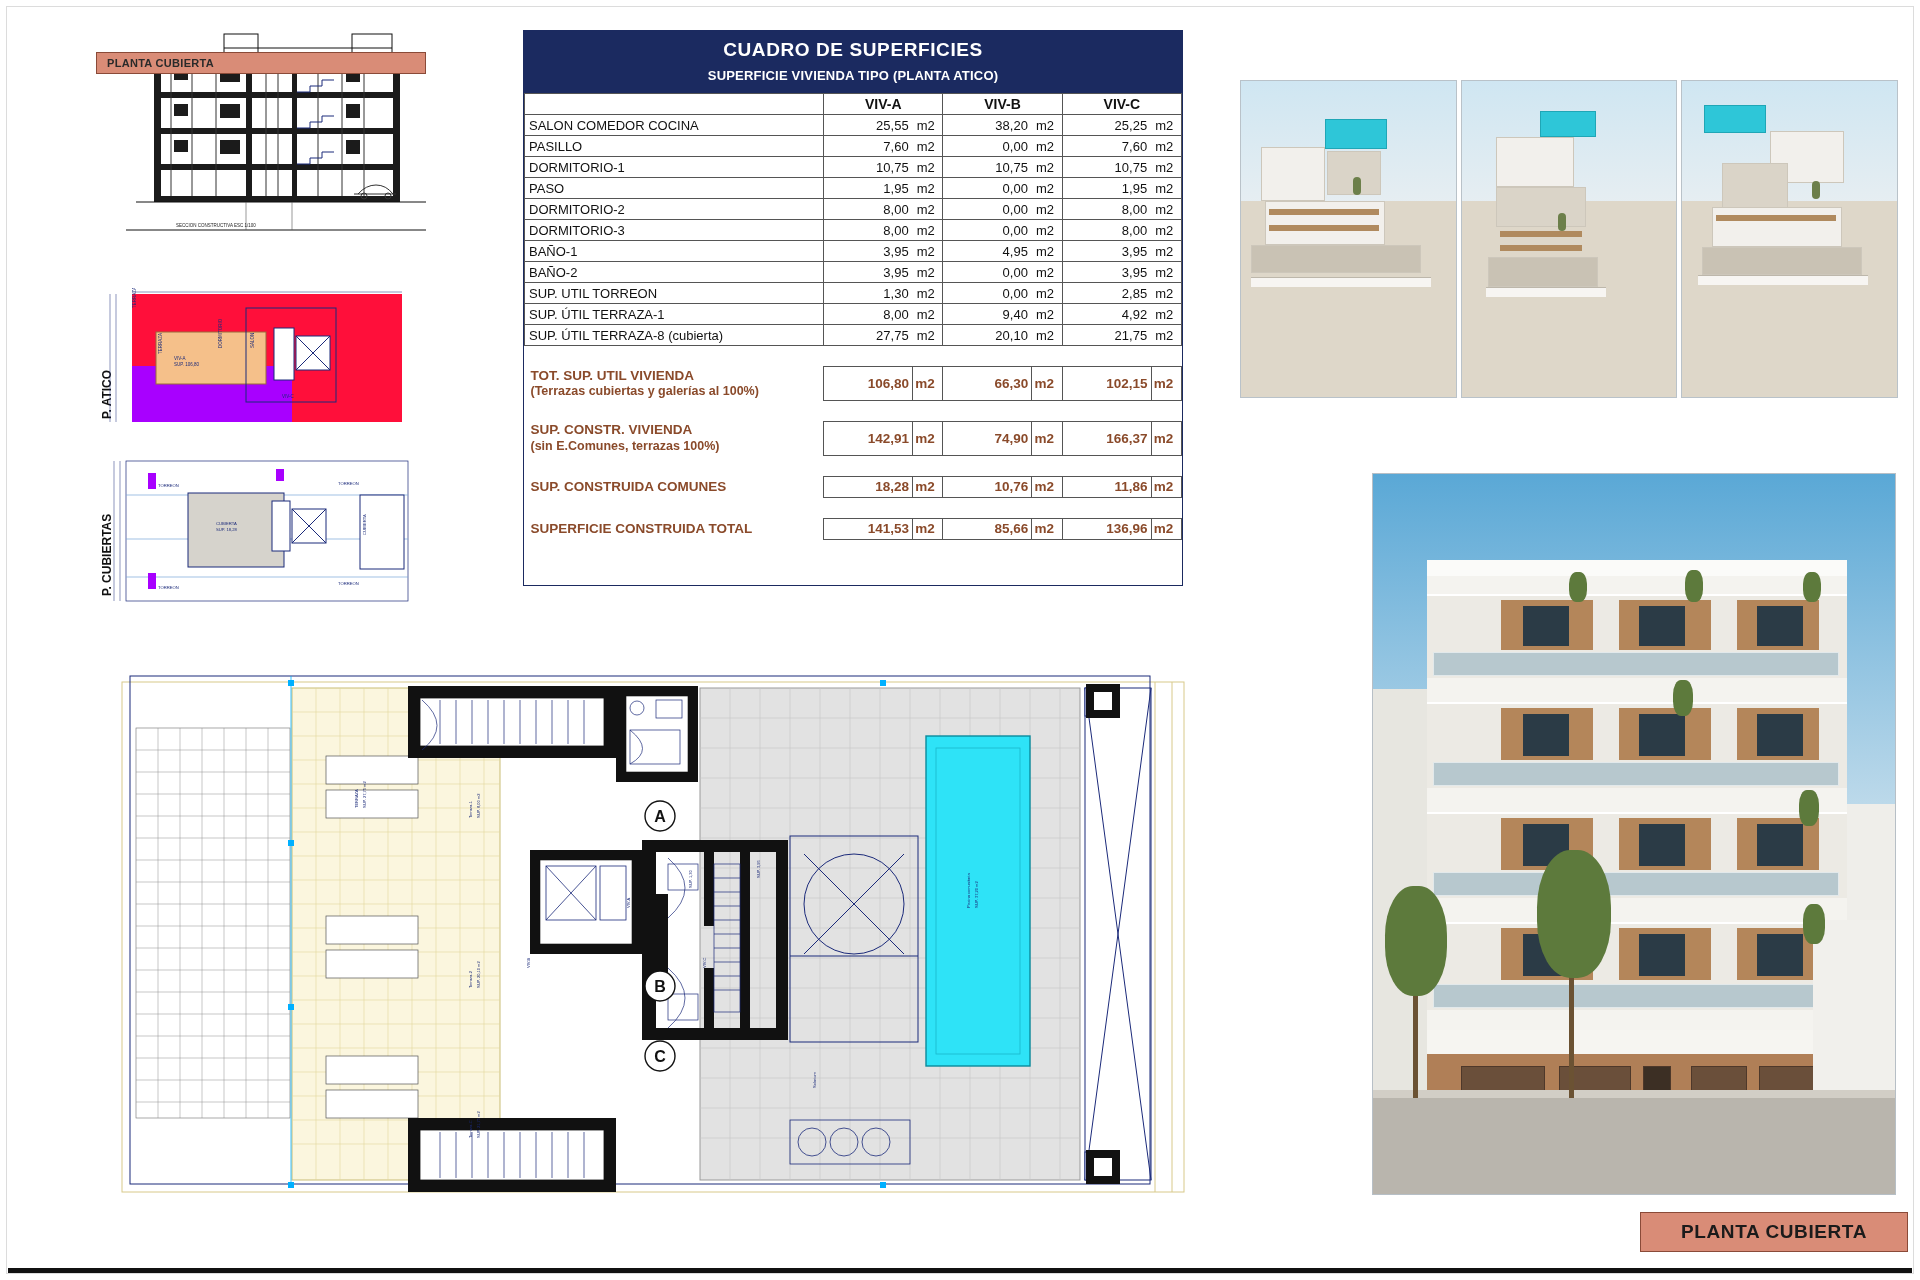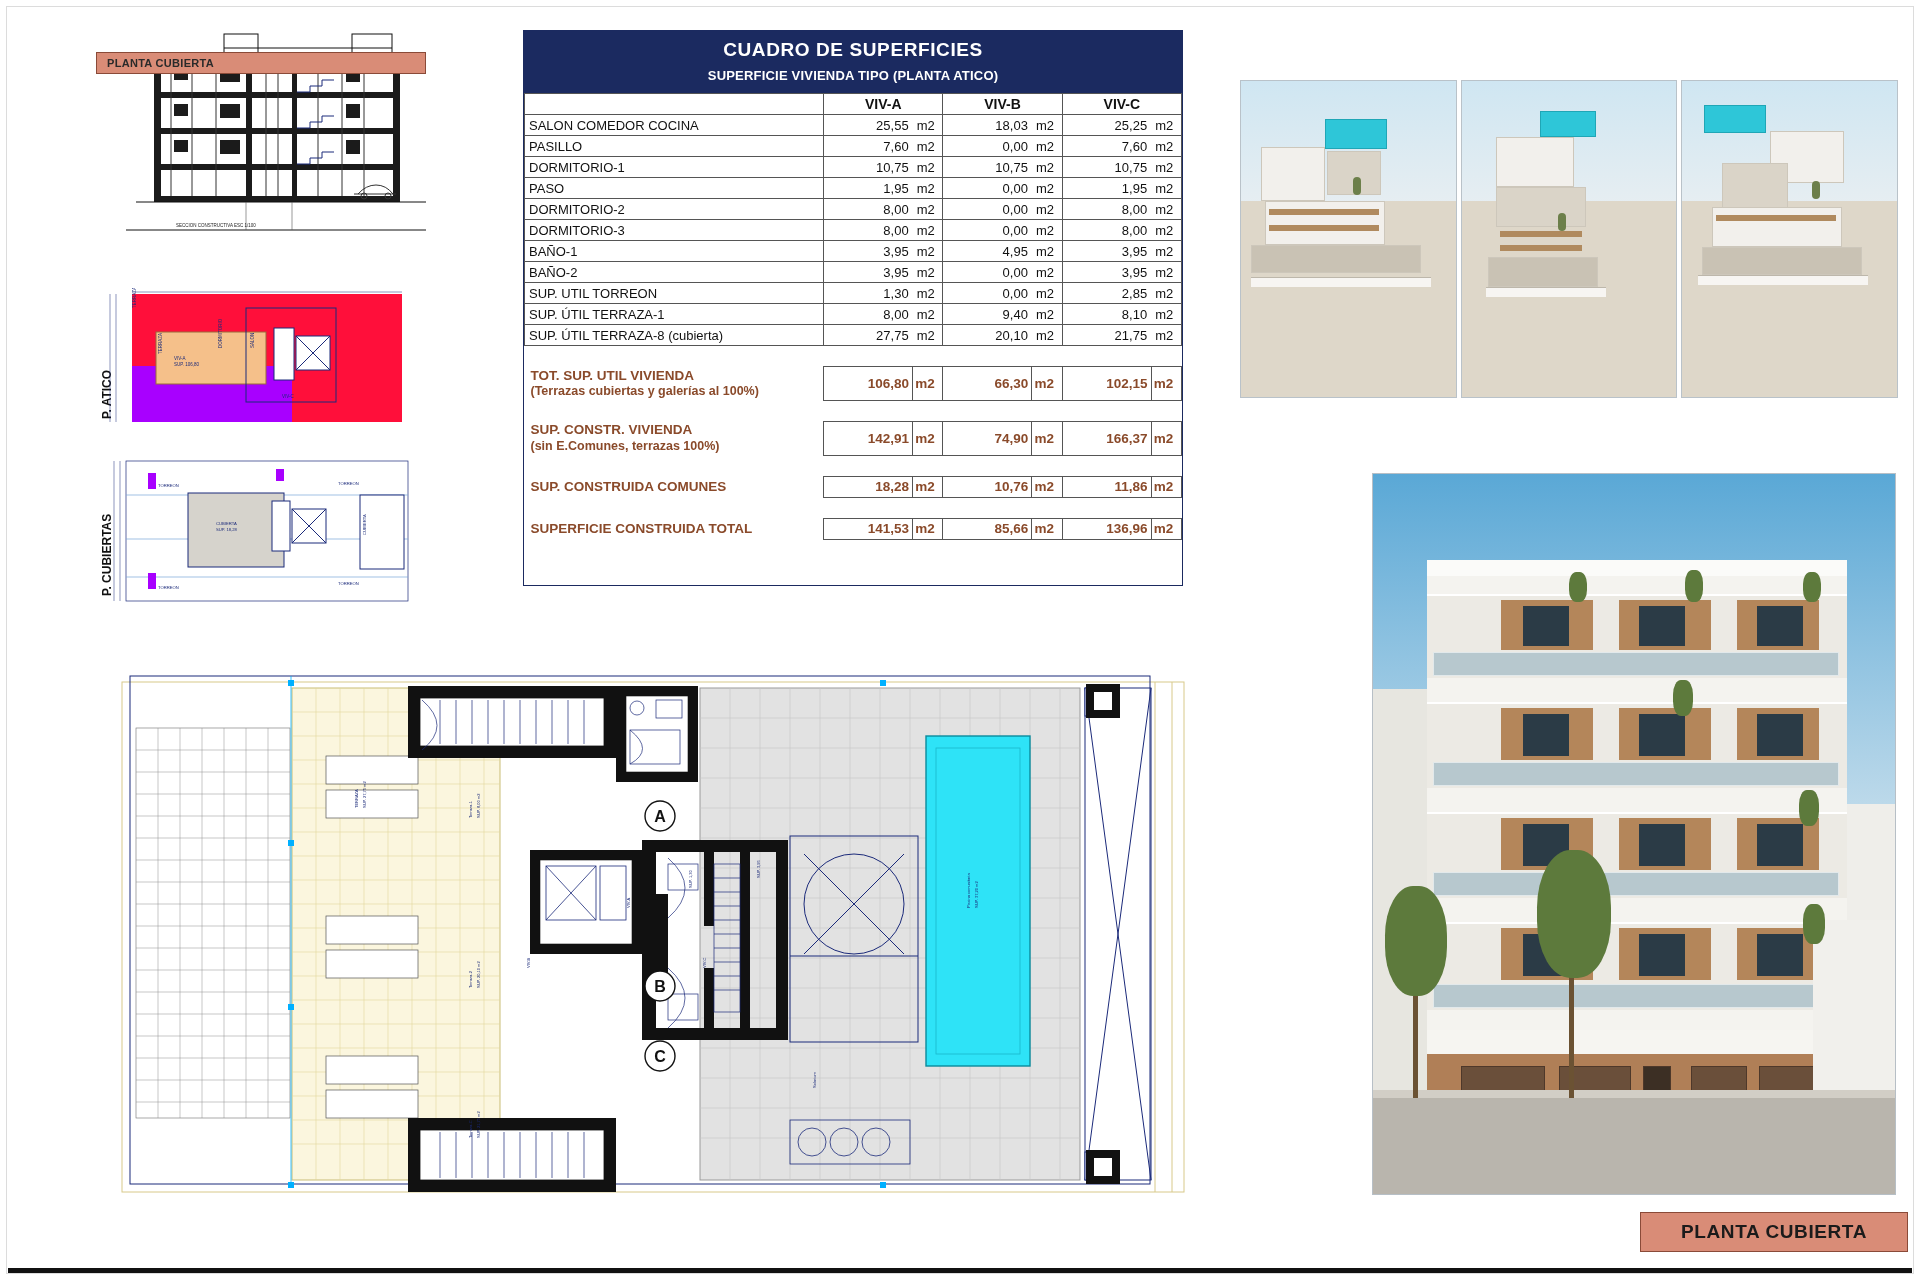--- a/index.html
+++ b/index.html
@@ -300,21 +300,21 @@
         <td class="c-name"></td>
         <th colspan="2">VIV-A</th>
         <th colspan="2">VIV-B</th>
         <th colspan="2">VIV-C</th>
       </tr>
 
       <tr>
         <td class="c-name">SALON COMEDOR COCINA</td>
         <td class="c-num c-num-nb">25,55</td>
         <td class="c-unit">m2</td>
-        <td class="c-num c-num-nb">18,03</td>
+        <td class="c-num c-num-nb">38,20</td>
         <td class="c-unit">m2</td>
         <td class="c-num c-num-nb">25,25</td>
         <td class="c-unit">m2</td>
       </tr>
       <tr>
         <td class="c-name">PASILLO</td>
         <td class="c-num c-num-nb">7,60</td>
         <td class="c-unit">m2</td>
         <td class="c-num c-num-nb">0,00</td>
         <td class="c-unit">m2</td>
@@ -383,21 +383,21 @@
         <td class="c-unit">m2</td>
         <td class="c-num c-num-nb">2,85</td>
         <td class="c-unit">m2</td>
       </tr>
       <tr>
         <td class="c-name">SUP. ÚTIL TERRAZA-1</td>
         <td class="c-num c-num-nb">8,00</td>
         <td class="c-unit">m2</td>
         <td class="c-num c-num-nb">9,40</td>
         <td class="c-unit">m2</td>
-        <td class="c-num c-num-nb">8,10</td>
+        <td class="c-num c-num-nb">4,92</td>
         <td class="c-unit">m2</td>
       </tr>
       <tr>
         <td class="c-name">SUP. ÚTIL TERRAZA-8 (cubierta)</td>
         <td class="c-num c-num-nb">27,75</td>
         <td class="c-unit">m2</td>
         <td class="c-num c-num-nb">20,10</td>
         <td class="c-unit">m2</td>
         <td class="c-num c-num-nb">21,75</td>
         <td class="c-unit">m2</td>

